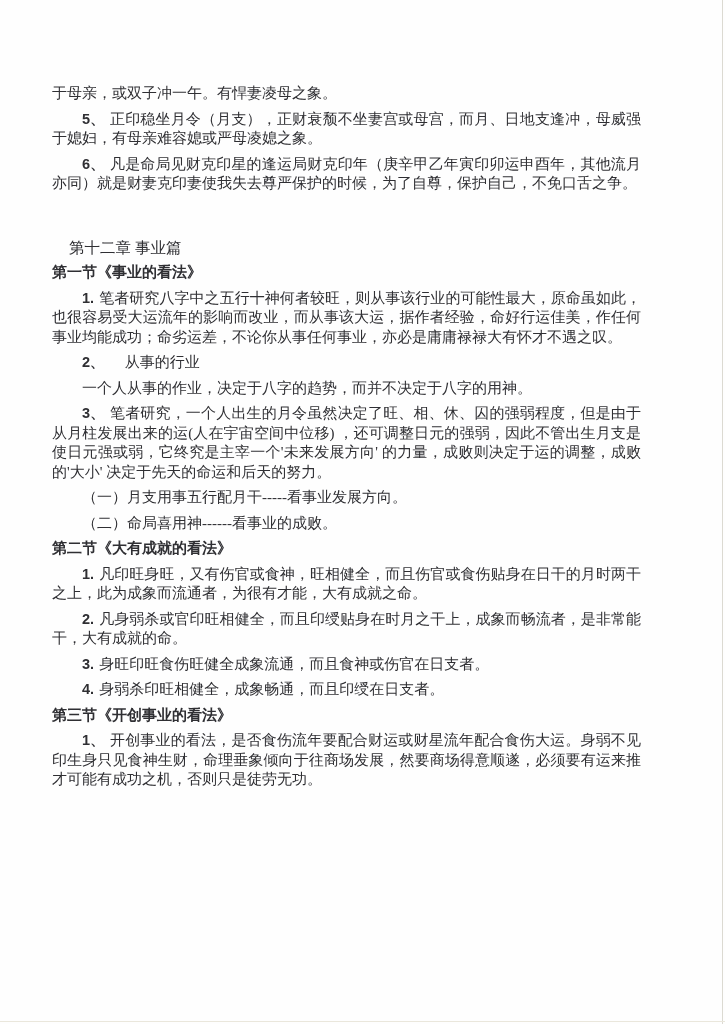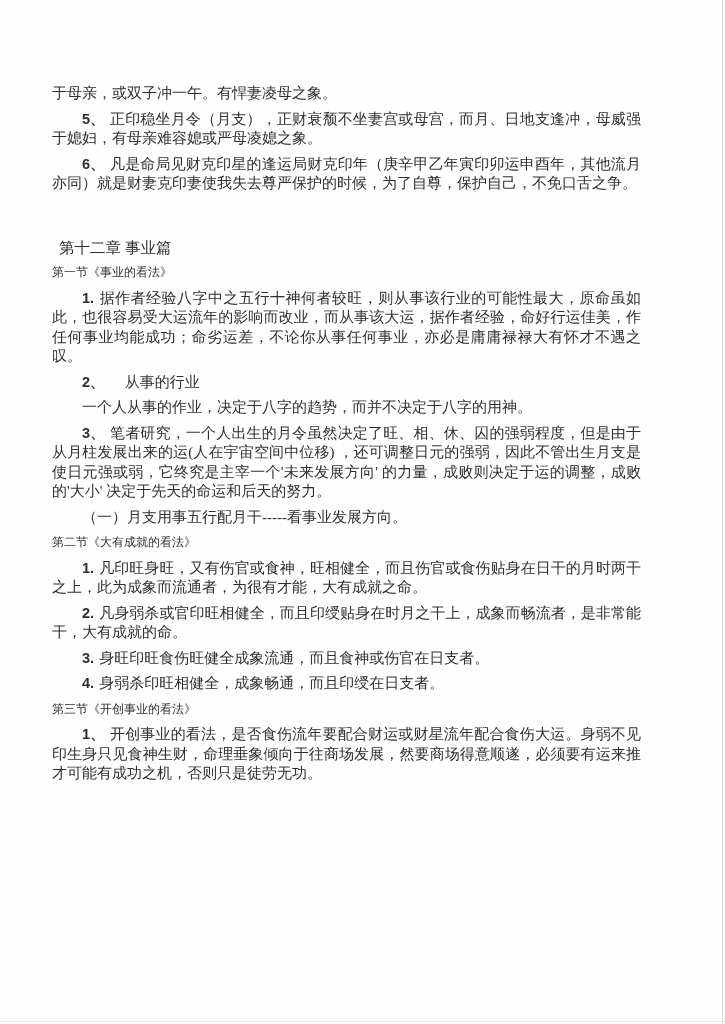--- a/index.html
+++ b/index.html
@@ -22,30 +22,30 @@
   .para {
     margin: 0 0 6px 0;
     line-height: 19.5px;
     text-align: justify;
     text-indent: 2em;
   }
   .cont {
     text-indent: 0;
   }
   .chapter {
-    margin: 44px 0 6px 7px;
+    margin: 44px 0 6px 17px;
     font-size: 15.5px;
     font-weight: normal;
     line-height: 19.5px;
     text-indent: 0;
   }
   .section {
     margin: 0 0 6px 0;
-    font-size: 12px;
-    font-weight: normal;
+    font-size: 15px;
+    font-weight: bold;
     line-height: 19.5px;
     text-indent: 0;
   }
   .num {
     font-family: "Liberation Sans", "DejaVu Sans", sans-serif;
     font-weight: bold;
     font-size: 14.5px;
     margin-right: 0.35em;
   }
   .underline {
@@ -78,30 +78,31 @@
 
     <p class="para"><span class="num">5、</span><span>正印稳坐月令（月支），正财衰颓不坐妻宫或母宫，而月、日地支逢冲，母威强于媳妇，有母亲难容媳或严母凌媳之象。</span></p>
 
     <p class="para"><span class="num">6、</span><span>凡是命局见财克印星的逢运局财克印年（庚辛甲乙年寅印卯运申酉年，其他流月亦同）就是财妻克印妻使我失去尊严保护的时候，为了自尊，保护自己，不免口舌之争。</span></p>
 
 
     <h2 class="chapter">第十二章 事业篇</h2>
 
     <h3 class="section">第一节《事业的看法》</h3>
 
-    <p class="para"><span class="num">1.</span><span>据作者经验</span><span class="underline">八字</span><span>中之五行十神何者较旺，则从事该行业的可能性最大，原命虽如此，也很容易受大运流年的影响而改业，而从事该大运，据作者经验，命好行运佳美，作任何事业均能成功；命劣运差，不论你从事任何事业，亦必是庸庸禄禄大有怀才不遇之叹。</span></p>
+    <p class="para"><span class="num">1.</span><span>笔者研究</span><span class="underline">八字</span><span>中之五行十神何者较旺，则从事该行业的可能性最大，原命虽如此，也很容易受大运流年的影响而改业，而从事该大运，据作者经验，命好行运佳美，作任何事业均能成功；命劣运差，不论你从事任何事业，亦必是庸庸禄禄大有怀才不遇之叹。</span></p>
 
     <p class="para"><span class="num">2、</span><span>　从事的行业</span></p>
 
     <p class="para"><span>一个人从事的作业，决定于八字的趋势，而并不决定于八字的用神。</span></p>
 
     <p class="para"><span class="num">3、</span><span>笔者研究，一个人出生的月令虽然决定了旺、相、休、囚的强弱程度，但是由于从月柱发展出来的运(人在宇宙空间中位移) ，还可调整日元的强弱，因此不管出生月支是使日元强或弱，它终究是主宰一个'未来发展方向' 的力量，成败则决定于运的调整，成败的'大小' 决定于先天的命运和后天的努力。</span></p>
 
     <p class="para"><span>（一）月支用事五行配月干-----看事业发展方向。</span></p>
 
+    <p class="para"><span>（二）命局喜用神------看事业的成败。</span></p>
 
     <h3 class="section">第二节《大有成就的看法》</h3>
 
     <p class="para"><span class="num">1.</span><span>凡印旺身旺，又有伤官或食神，旺相健全，而且伤官或食伤贴身在日干的月时两干之上，此为成象而流通者，为很有才能，大有成就之命。</span></p>
 
     <p class="para"><span class="num">2.</span><span>凡身弱杀或官印旺相健全，而且印绶贴身在时月之干上，成象而畅流者，是非常能干，大有成就的命。</span></p>
 
     <p class="para"><span class="num">3.</span><span>身旺印旺食伤旺健全成象流通，而且食神或伤官在日支者。</span></p>
 
     <p class="para"><span class="num">4.</span><span>身弱杀印旺相健全，成象畅通，而且印绶在日支者。</span></p>

